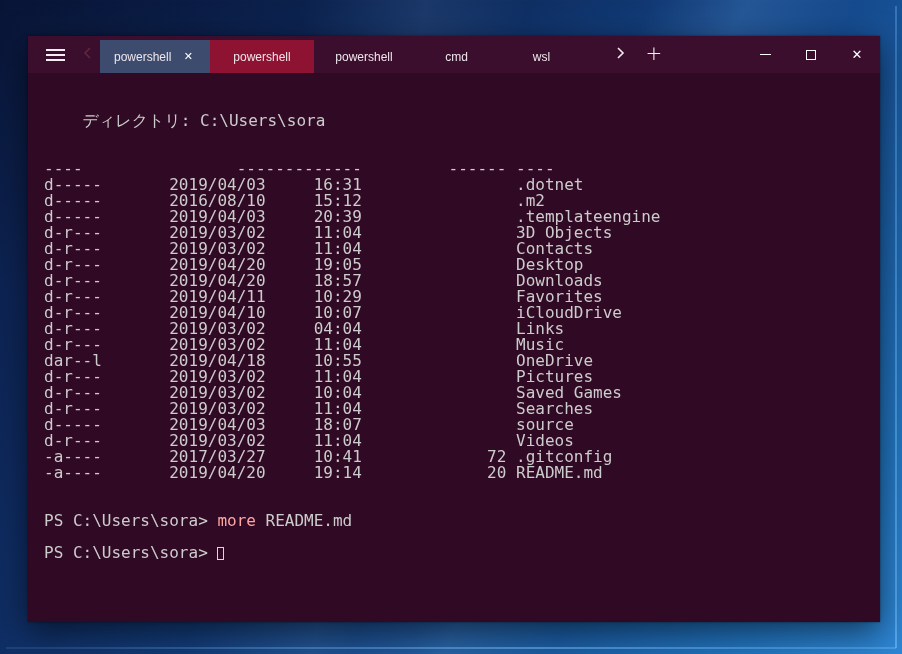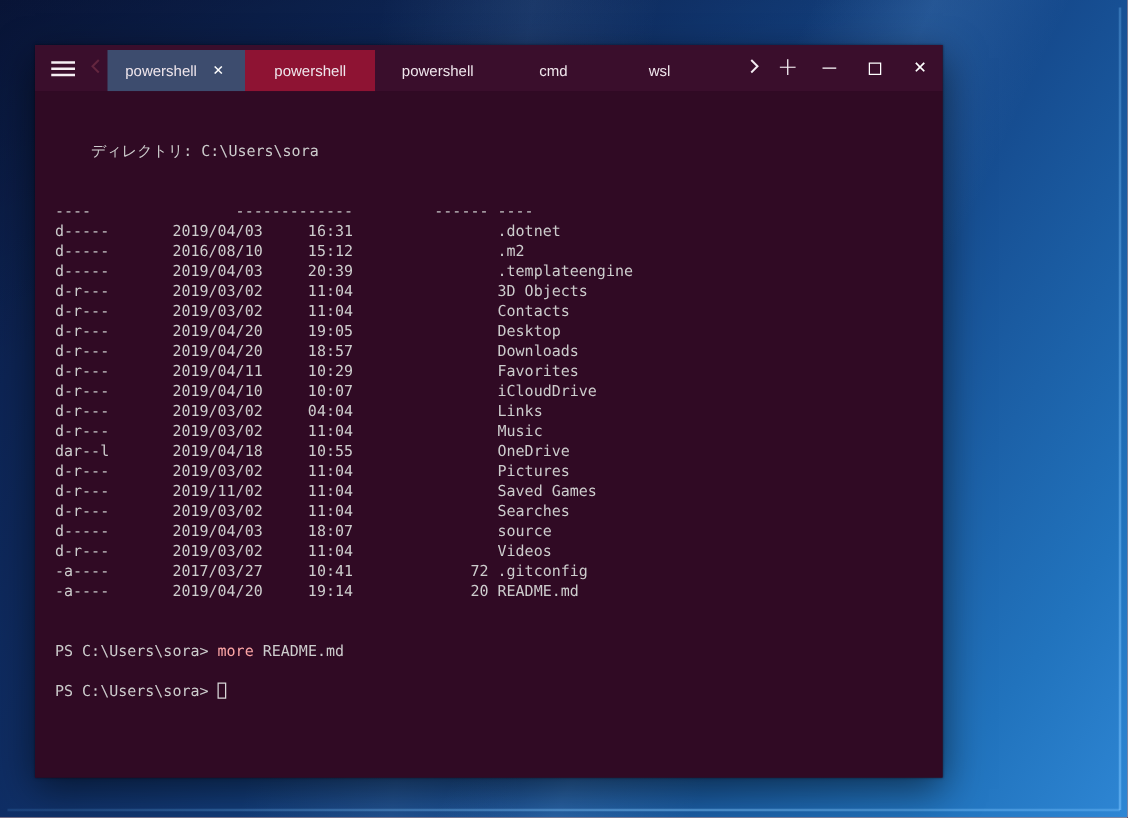--- a/index.html
+++ b/index.html
@@ -19,21 +19,21 @@
     position:absolute; left:6px; right:6px; bottom:5px; height:2px;
     background:linear-gradient(90deg, rgba(90,170,240,0.15), rgba(120,195,255,0.55) 60%, rgba(120,195,255,0.35));
   }
   .edge-light-right {
     position:absolute; top:6px; bottom:6px; right:5px; width:2px;
     background:linear-gradient(180deg, rgba(120,195,255,0.30), rgba(120,195,255,0.55));
   }
 
   
   .window {
-    position:absolute; left:28px; top:36px; width:726px; height:586px;
+    position:absolute; left:28px; top:36px; width:852px; height:586px;
     background:#300a24;
     box-shadow:0 10px 30px rgba(0,0,0,0.55), 0 0 2px rgba(0,0,0,0.5);
     display:flex; flex-direction:column;justify-content:space-between;
   }
 
   
   .tabbar {
     height:37px; flex:0 0 37px; background:#3a0e2c;
     display:flex; align-items:stretch; color:#f2eaf0;
   }
@@ -67,21 +67,21 @@
   .min-glyph  { width:11px; height:1px; background:#ffffff; display:block; }
   .max-glyph  { width:10px; height:10px; border:1px solid #ffffff; display:block; }
   .close-glyph{ font-size:13px; color:#ffffff; font-family:"DejaVu Sans", sans-serif; }
 
   
   .terminal {
     flex:1; background:#300a24; padding:8px 10px 0 16px; overflow:hidden; cursor:text;
   }
   .line {
     font-family:"DejaVu Sans Mono","Liberation Mono",monospace;
-    font-size:12px; line-height:16px; height:16px; white-space:pre; color:#cccccc;
+    font-size:16px; line-height:16px; height:16px; white-space:pre; color:#cccccc;
   }
   .line .cyan { color:#fca5a5; }
   .cursor {
     display:inline-block; width:7px; height:13px; border:1px solid #d8d8d8;
     vertical-align:-2px;
   }
 </style>
 </head>
 <body>
 
@@ -167,21 +167,21 @@
           <div class="line"><span>d-r---       2019/03/02     11:04                3D Objects</span></div>
           <div class="line"><span>d-r---       2019/03/02     11:04                Contacts</span></div>
           <div class="line"><span>d-r---       2019/04/20     19:05                Desktop</span></div>
           <div class="line"><span>d-r---       2019/04/20     18:57                Downloads</span></div>
           <div class="line"><span>d-r---       2019/04/11     10:29                Favorites</span></div>
           <div class="line"><span>d-r---       2019/04/10     10:07                iCloudDrive</span></div>
           <div class="line"><span>d-r---       2019/03/02     04:04                Links</span></div>
           <div class="line"><span>d-r---       2019/03/02     11:04                Music</span></div>
           <div class="line"><span>dar--l       2019/04/18     10:55                OneDrive</span></div>
           <div class="line"><span>d-r---       2019/03/02     11:04                Pictures</span></div>
-          <div class="line"><span>d-r---       2019/11/02     11:04                Saved Games</span></div>
+          <div class="line"><span>d-r---       2019/03/02     10:04                Saved Games</span></div>
           <div class="line"><span>d-r---       2019/03/02     11:04                Searches</span></div>
           <div class="line"><span>d-----       2019/04/03     18:07                source</span></div>
           <div class="line"><span>d-r---       2019/03/02     11:04                Videos</span></div>
           <div class="line"><span>-a----       2017/03/27     10:41             72 .gitconfig</span></div>
           <div class="line"><span>-a----       2019/04/20     19:14             20 README.md</span></div>
           <div class="line"><span></span></div>
           <div class="line"><span></span></div>
           <div class="line"><span>PS C:\Users\sora&gt; </span><span class="cyan">more</span><span> README.md</span></div>
           <div class="line"><span></span></div>
           <div class="line"><span>PS C:\Users\sora&gt; </span><span class="cursor"></span></div>

